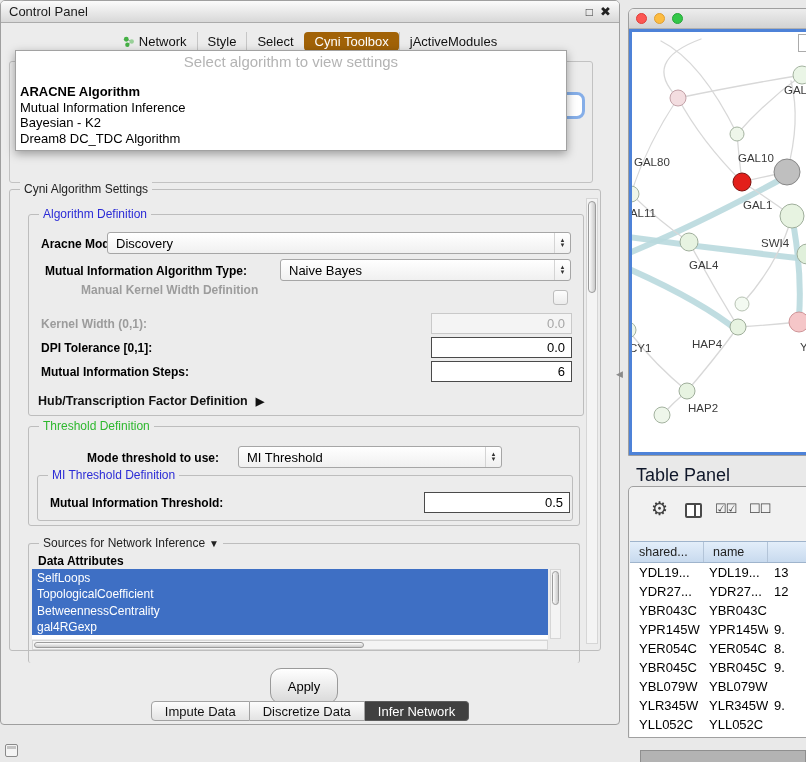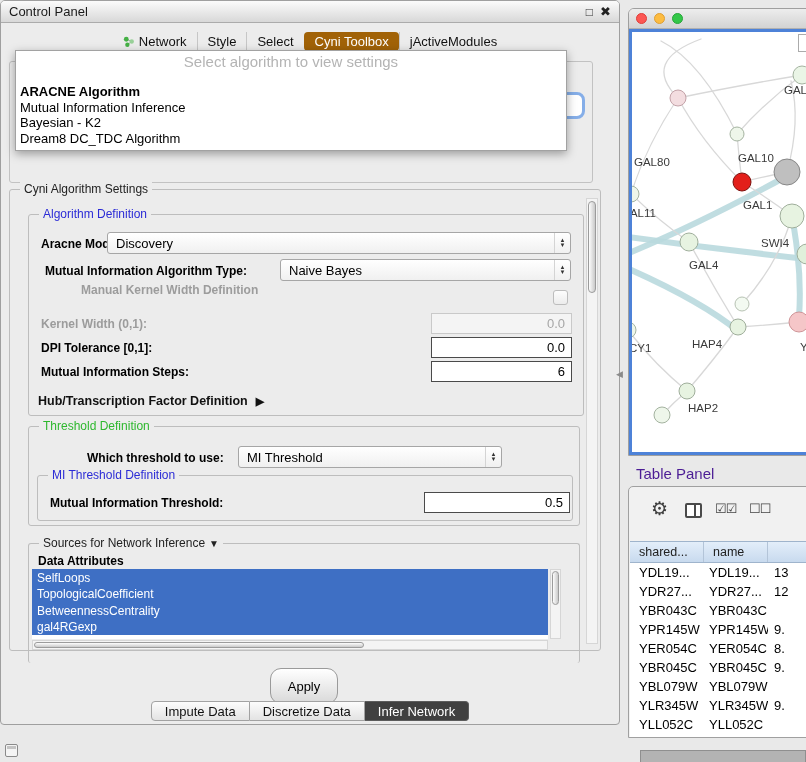--- a/index.html
+++ b/index.html
@@ -109,21 +109,21 @@
     background:#e9e9e9; border:1px solid #9f9f9f; border-radius:6px 6px 0 0; }
   #net-window .titlebar2 { height:20px; background:linear-gradient(#ededed,#d3d3d3);
     border-bottom:1px solid #b0b0b0; border-radius:5px 5px 0 0; display:flex; align-items:center; padding-left:7px; gap:7px; }
   .tl { width:11px; height:11px; border-radius:50%; }
   #net-content { position:absolute; left:0; right:0; top:20px; bottom:0; background:#fff;
     border:3px solid #4d82d8; overflow:hidden; }
   #net-svg { position:absolute; left:0; top:0; }
   .birdseye { position:absolute; left:166px; top:2px; width:14px; height:18px; background:#fff; border:1px solid #ababab; }
 
   
-  .tp-title { position:absolute; left:636px; top:465px; font-size:15px; color:#4c1d95; }
+  .tp-title { position:absolute; left:636px; top:465px; font-size:18px; color:#0f172a; }
   #table-window { position:absolute; left:628px; top:486px; width:185px; height:252px;
     background:#f1f1f1; border:1px solid #a0a0a0; border-radius:5px 5px 0 0; overflow:hidden; }
   .tp-toolbar { position:absolute; left:0; right:0; top:8px; height:32px; display:flex; align-items:center; }
   .tp-gear { position:absolute; left:22px; top:2px; font-size:19px; color:#3d3d3d; }
   .tp-cols { position:absolute; left:56px; top:8px; width:17px; height:15px; border:2px solid #4a4a4a; border-radius:2px; background:#fff; }
   .tp-cols::after { content:""; position:absolute; left:50%; top:0; bottom:0; width:2px; background:#4a4a4a; }
   .tp-checks, .tp-unchecks { position:absolute; top:6px; font-size:13px; color:#444; letter-spacing:-1px; }
   .tp-checks { left:86px; } .tp-unchecks { left:120px; }
 
   .thead { position:absolute; left:1px; right:1px; top:54px; height:22px; display:flex;
@@ -240,21 +240,21 @@
       </div>
     </div>
 
     <div class="hub-row">
       <span>Hub/Transcription Factor Definition</span><span class="tri">▶</span>
     </div>
 
     <div class="gbox" style="left:18px; top:236px; width:552px; height:100px;">
       <span class="glabel gl-green">Threshold Definition</span>
 
-      <span class="flabel" style="left:58px; top:24px;">Which threshold to use:</span>
+      <span class="flabel" style="left:58px; top:24px;">Mode threshold to use:</span>
       <div class="combo" style="left:209px; top:19px; width:264px;">
         <span>MI Threshold</span>
         <span class="arr">
             <i>▲</i>
             <i>▼</i>
           </span>
       </div>
 
       <div class="gbox" style="left:8px; top:48px; width:536px; height:46px;">
         <span class="glabel gl-blue">MI Threshold Definition</span>

